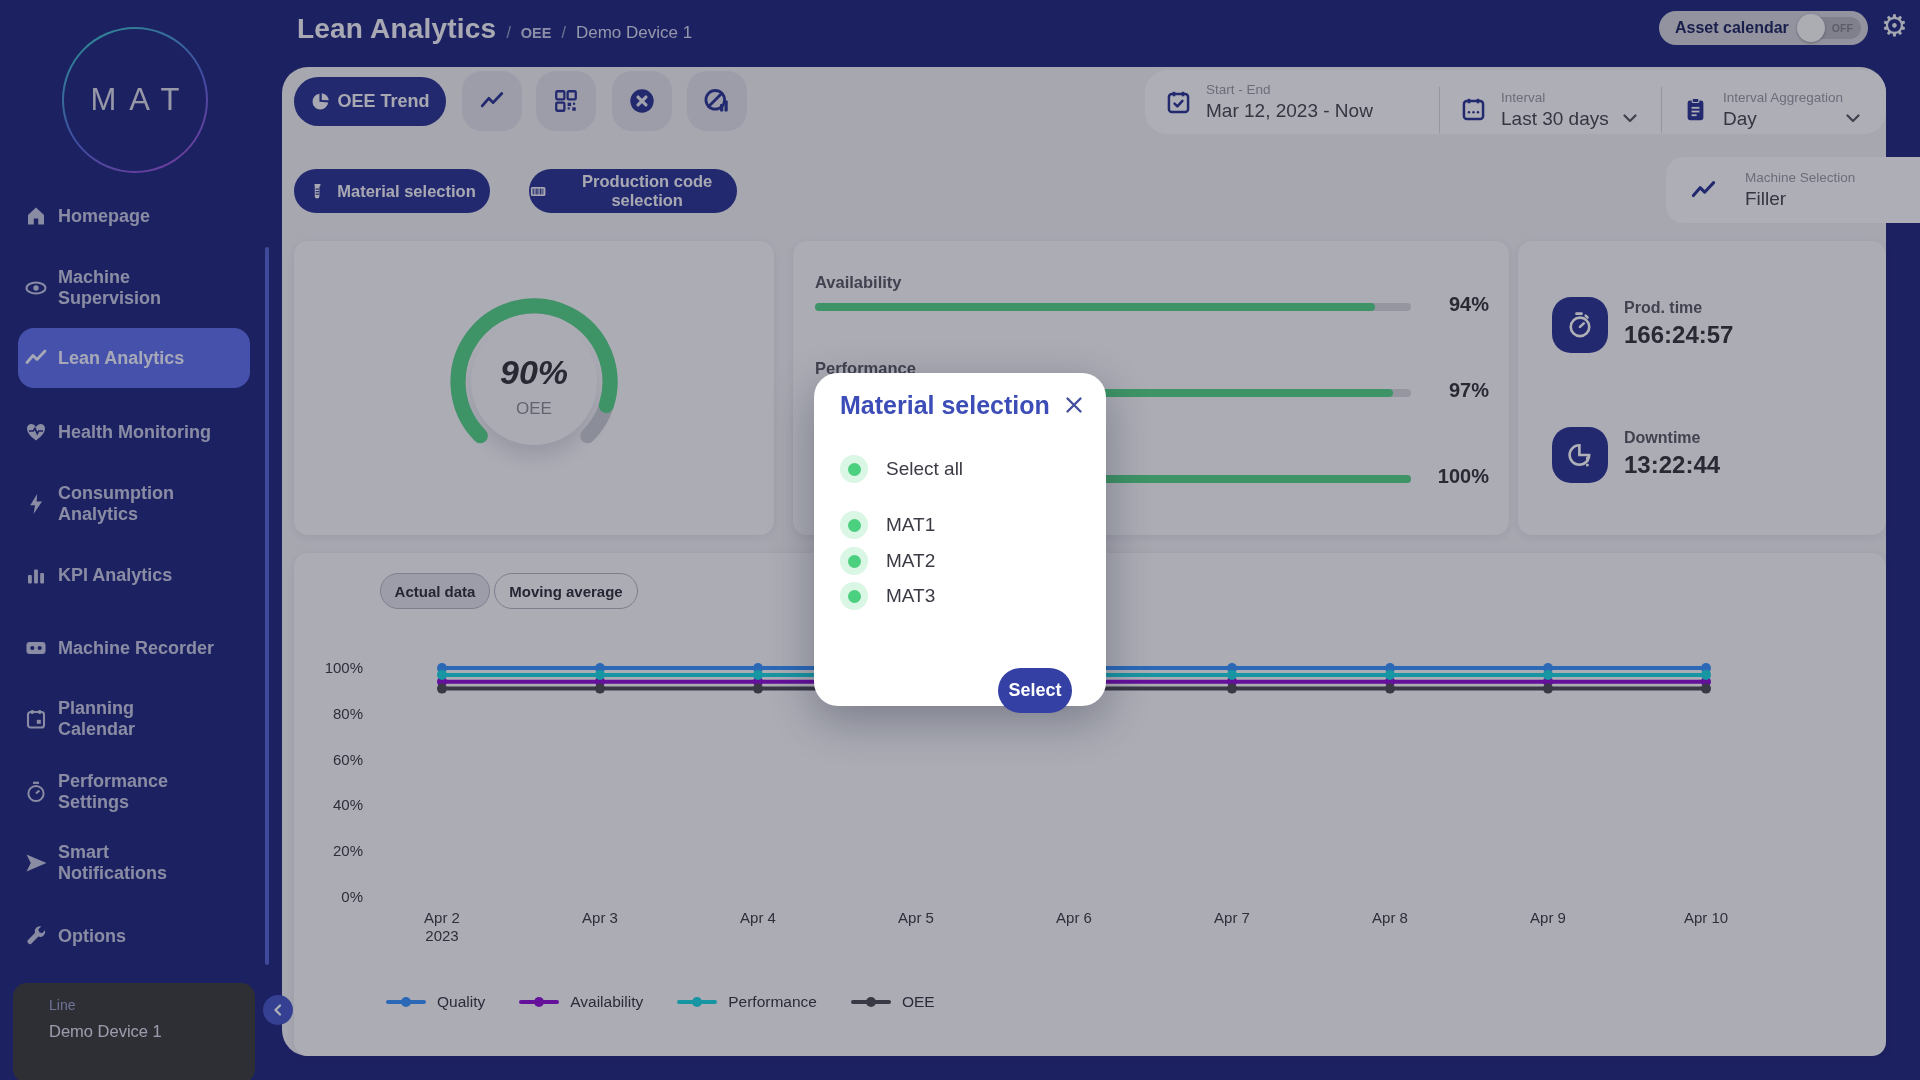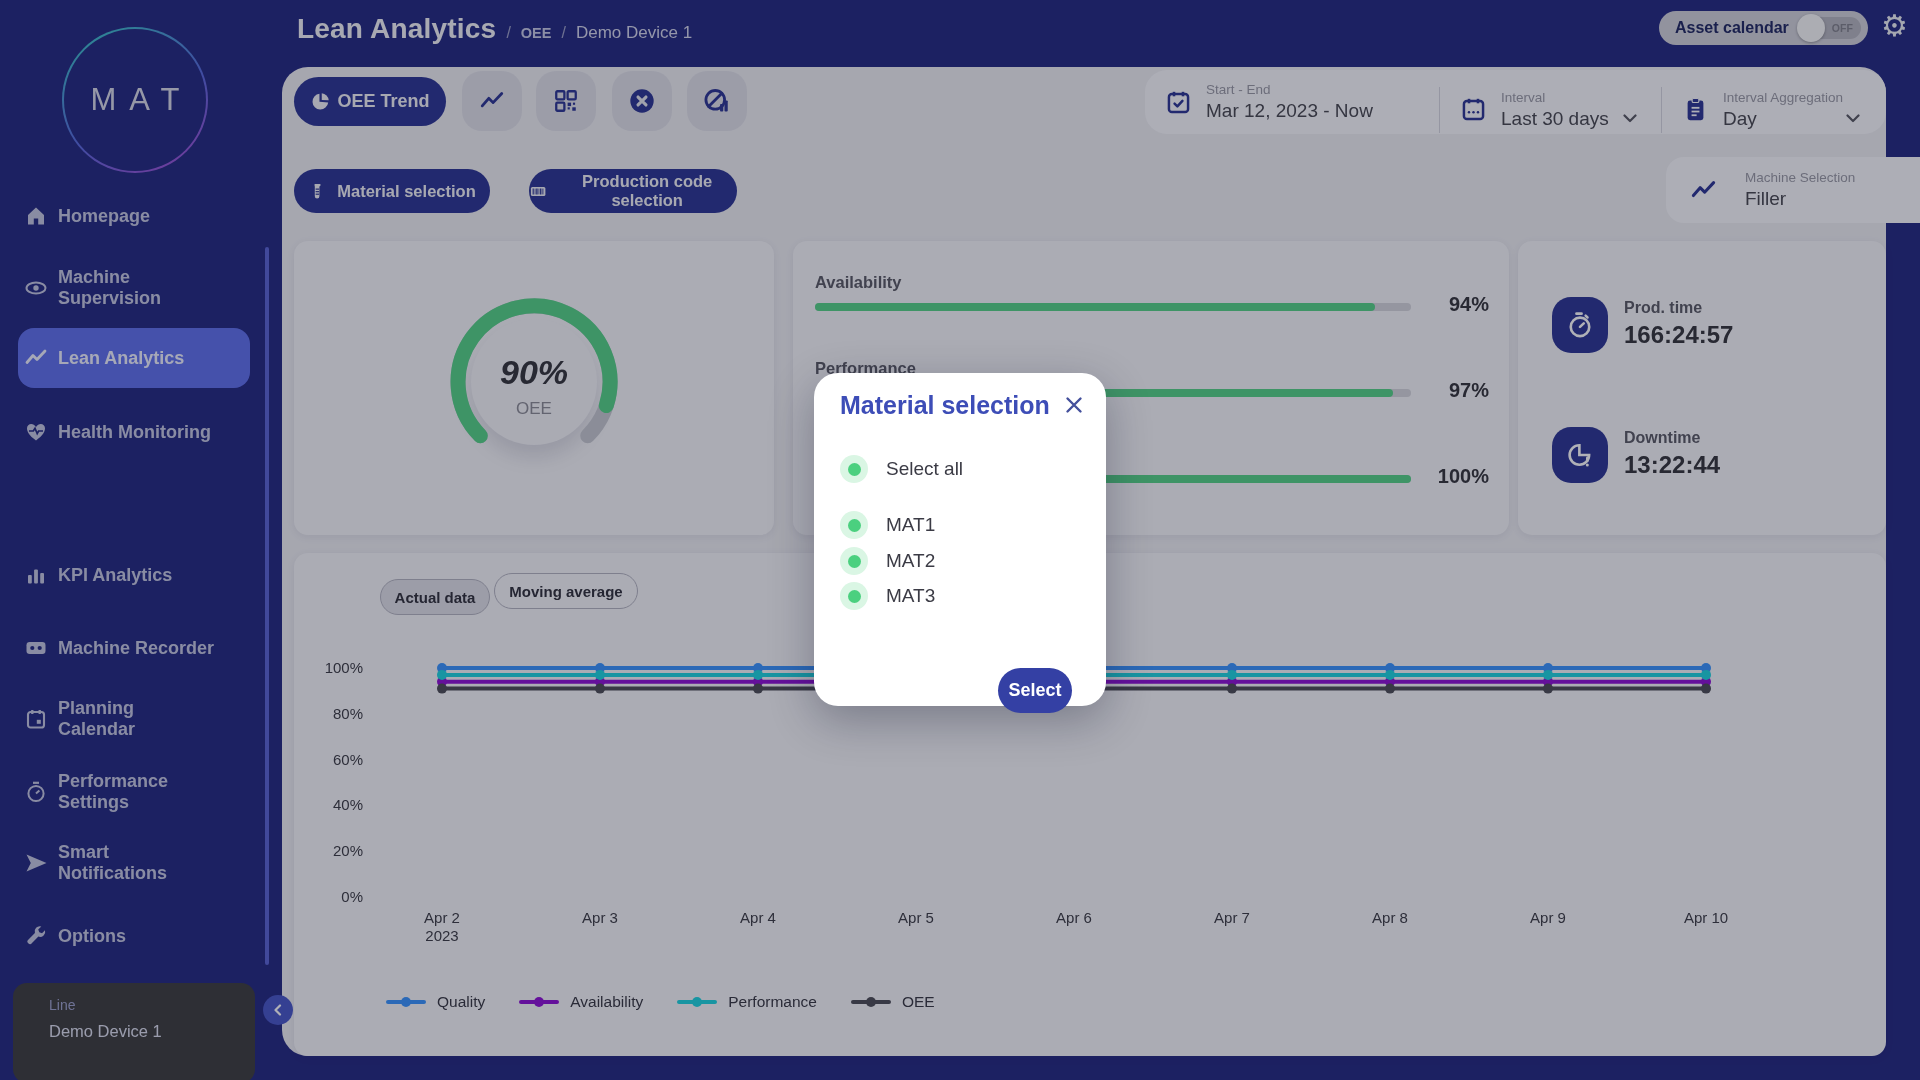--- a/index.html
+++ b/index.html
@@ -86,21 +86,21 @@
   .card-stats { left:1236px; top:174px; width:368px; height:294px; }
   .stat-icon { position:absolute; left:34px; width:56px; height:56px; border-radius:19px; background:#2e3795;
           display:flex; align-items:center; justify-content:center; }
   .stat-label { position:absolute; left:106px; font-size:16px; font-weight:700; color:#5c5c66; }
   .stat-value { position:absolute; left:106px; font-size:24px; font-weight:800; color:#37373d; }
 
   
   .card-chart { left:12px; top:486px; width:1592px; height:503px; }
   .chart-tab { position:absolute; top:20px; height:36px; border-radius:18px; border:1.5px solid #b6b6c2;
           background:transparent; font-size:15px; font-weight:700; color:#33333d; font-family:inherit; cursor:pointer; }
-  .chart-tab.selected { background:#e2e2e9;margin-top:6px; }
+  .chart-tab.selected { background:#e2e2e9; }
   .tab-0 { left:86px; width:110px; } .tab-1 { left:200px; width:144px; }
   #chart-svg { position:absolute; left:8px; top:100px; }
   #chart-svg text { font-family:"Liberation Sans", sans-serif; font-size:15px; fill:#3f3f47; }
   .legend { position:absolute; left:92px; top:440px; display:flex; gap:34px; align-items:center; }
   .legend-item { display:flex; align-items:center; gap:11px; cursor:pointer; }
   .swatch { position:relative; width:40px; height:10px; }
   .sw-line { position:absolute; left:0; top:3px; width:40px; height:4px; border-radius:2px; }
   .sw-dot { position:absolute; left:15px; top:0; width:10px; height:10px; border-radius:50%; }
   .legend-label { font-size:15.5px; color:#3a3a44; }
 
@@ -153,20 +153,26 @@
     </div>
 
     <div class="nav-item" style="top:410px;height:44px;">
       <svg width="24" height="24" viewBox="0 0 24 24">
           <path d="M12 20.5 C5 15.5 3 11.5 3 8.3 C3 5.6 5 4 7.2 4 C9 4 10.8 5 12 7 C13.2 5 15 4 16.8 4 C19 4 21 5.6 21 8.3 C21 11.5 19 15.5 12 20.5 Z" fill="currentColor"></path>
           <polyline points="5,11 9.3,11 11,8.3 13.2,13.6 14.6,11 19,11" fill="none" stroke="#262b82" stroke-width="1.7"></polyline>
         </svg>
       <span class="nav-label">Health Monitoring</span>
     </div>
 
+    <div class="nav-item" style="top:472px;height:64px;">
+      <svg width="24" height="24" viewBox="0 0 24 24">
+          <path d="M13.2 2 L6.2 13.2 H11 L9.6 22 L18 9.4 H12.6 Z" fill="currentColor"></path>
+        </svg>
+      <span class="nav-label narrow">Consumption Analytics</span>
+    </div>
 
     <div class="nav-item" style="top:553px;height:44px;">
       <svg width="24" height="24" viewBox="0 0 24 24">
           <rect x="4" y="12" width="3.8" height="8.5" rx="1" fill="currentColor"></rect>
           <rect x="10.1" y="6.5" width="3.8" height="14" rx="1" fill="currentColor"></rect>
           <rect x="16.2" y="10" width="3.8" height="10.5" rx="1" fill="currentColor"></rect>
         </svg>
       <span class="nav-label">KPI Analytics</span>
     </div>
 

